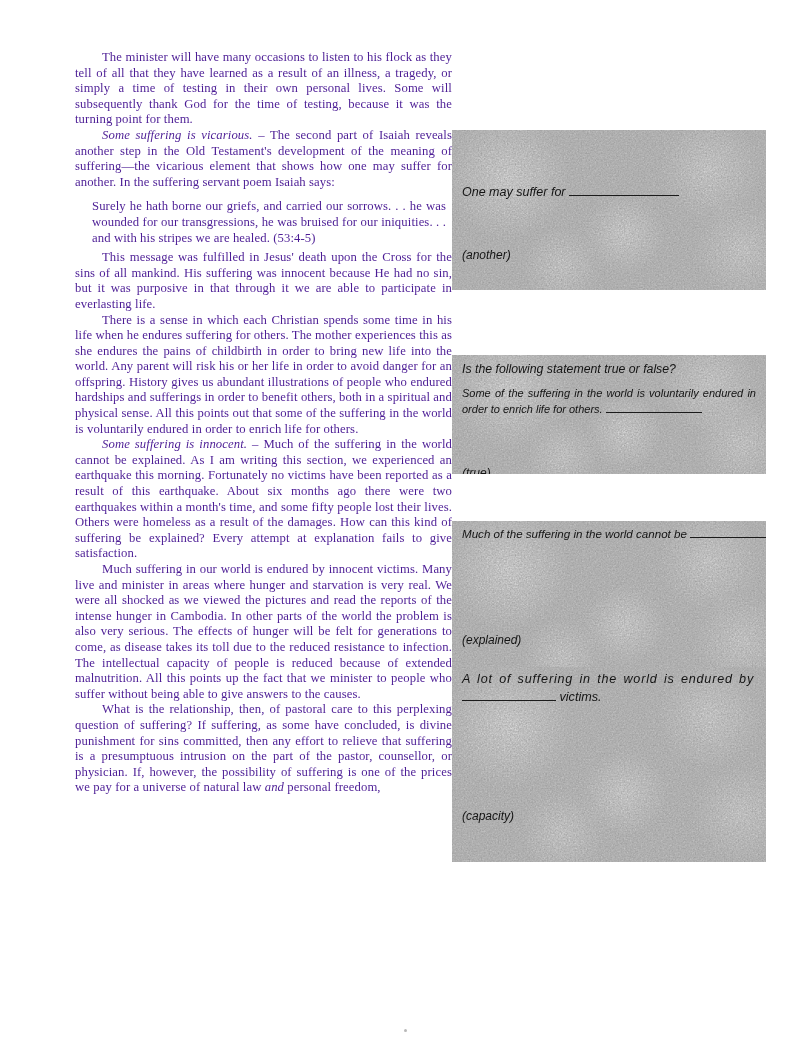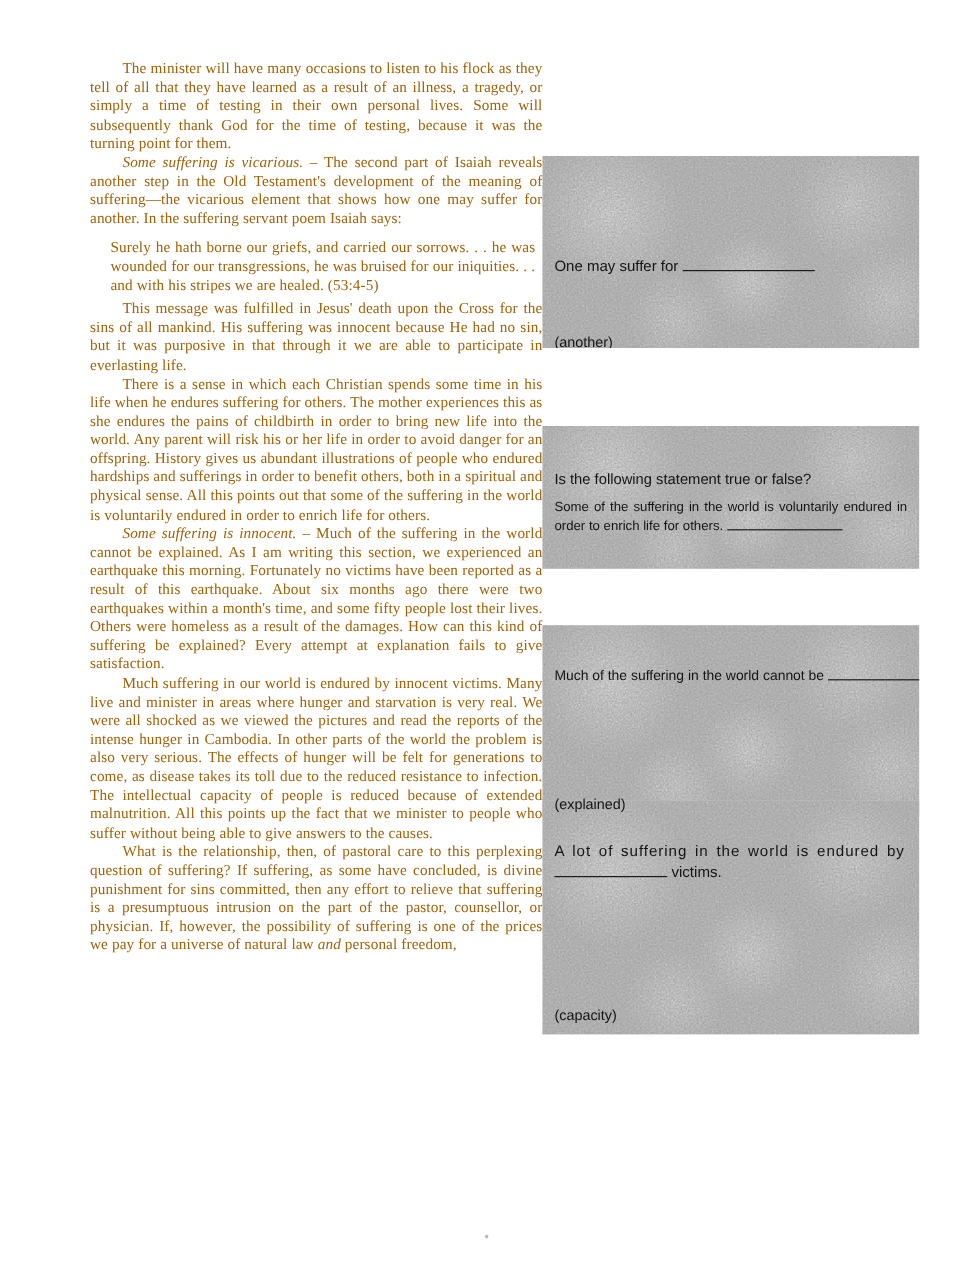--- a/index.html
+++ b/index.html
@@ -1,39 +1,39 @@
 <!DOCTYPE html>
 <html><head>
 <meta charset="utf-8">
 <style>
   html, body { margin:0; padding:0; background:#ffffff; overflow:hidden; }
   body { width:799px; height:1058px; font-family:"Liberation Serif", serif; }
   .page { position:relative; width:799px; height:1058px; background:#ffffff; }
 
   
   .article { position:absolute; left:75px; top:50px; width:377px;
-             color:#a16207; font-size:12.7px; line-height:15.6px;
+             color:#4c1d95; font-size:12.7px; line-height:15.6px;
              text-align:justify; letter-spacing:0.1px; }
   .article p { margin:0; text-indent:27px; }
   .article p.quote { text-indent:0; margin:9px 6px 4px 17px; }
   .article .it { font-style:italic; }
 
   
   .qbox { position:absolute; left:452px; width:314px; overflow:hidden;
           background-color:#c3c3c3;
           background-image:
             radial-gradient(circle at 18% 30%, rgba(255,255,255,0.55), rgba(255,255,255,0) 22%),
             radial-gradient(circle at 55% 65%, rgba(255,255,255,0.5), rgba(255,255,255,0) 20%),
             radial-gradient(circle at 82% 25%, rgba(255,255,255,0.45), rgba(255,255,255,0) 18%),
             radial-gradient(circle at 35% 85%, rgba(255,255,255,0.4), rgba(255,255,255,0) 16%),
             radial-gradient(circle at 92% 75%, rgba(255,255,255,0.4), rgba(255,255,255,0) 15%);
   }
   .noise { position:absolute; left:0; top:0; width:100%; height:100%; opacity:0.75; }
   .qtext { position:absolute; z-index:2; font-family:"Liberation Sans", sans-serif;
-           color:#141414;margin-top:30px; }
+           font-style:italic; color:#141414; }
   .blank { display:inline-block; border-bottom:1.7px solid #1b1b1b; height:2px;
            vertical-align:baseline; }
   .jline { text-align:justify; text-align-last:justify; }
 
   
   .pageno { position:absolute; left:0; top:994px; width:799px; text-align:center;
             font-size:13px; color:#222; }
   .stray-mark { position:absolute; left:404px; top:1029px; width:3px; height:3px;
                 background:#9a9a9a; border-radius:50%; opacity:0.7; }
 </style>

